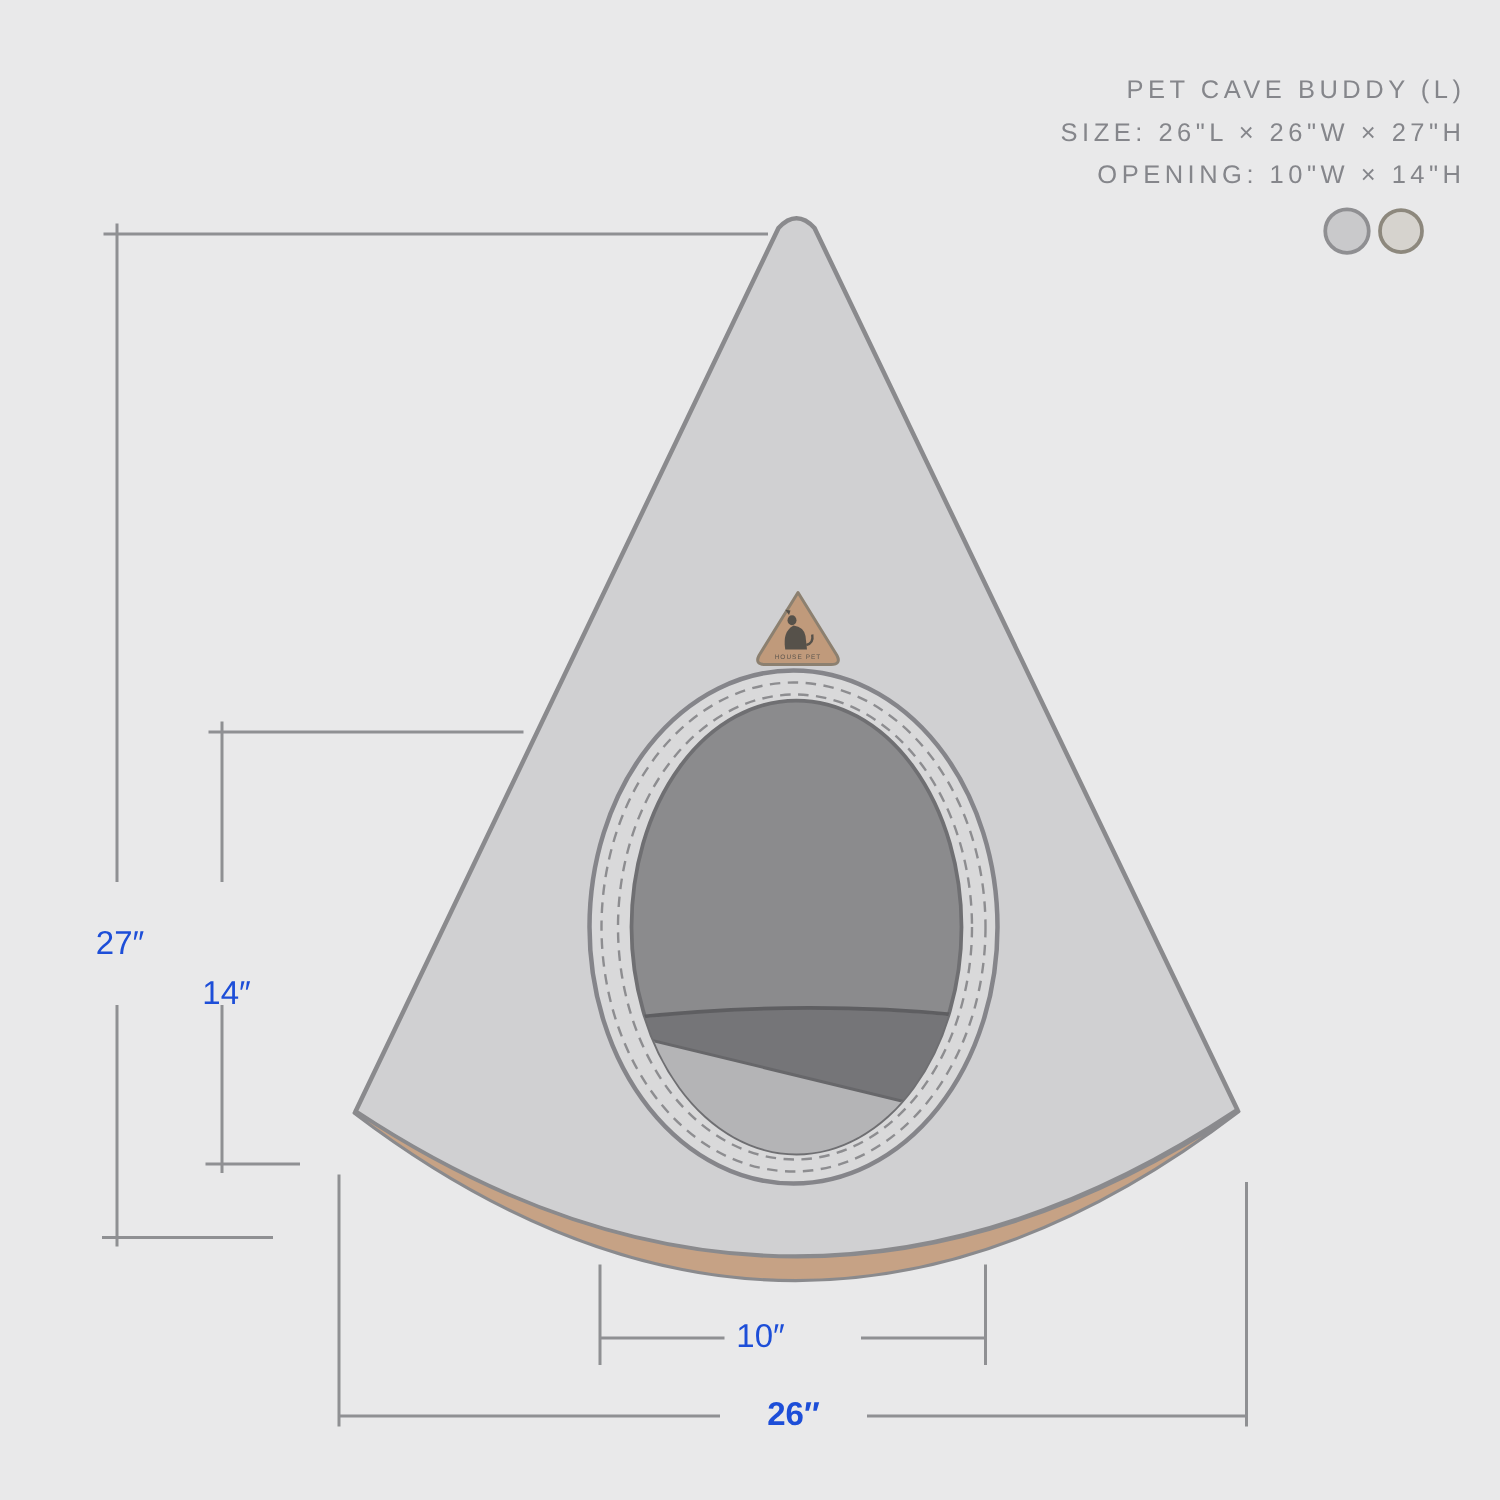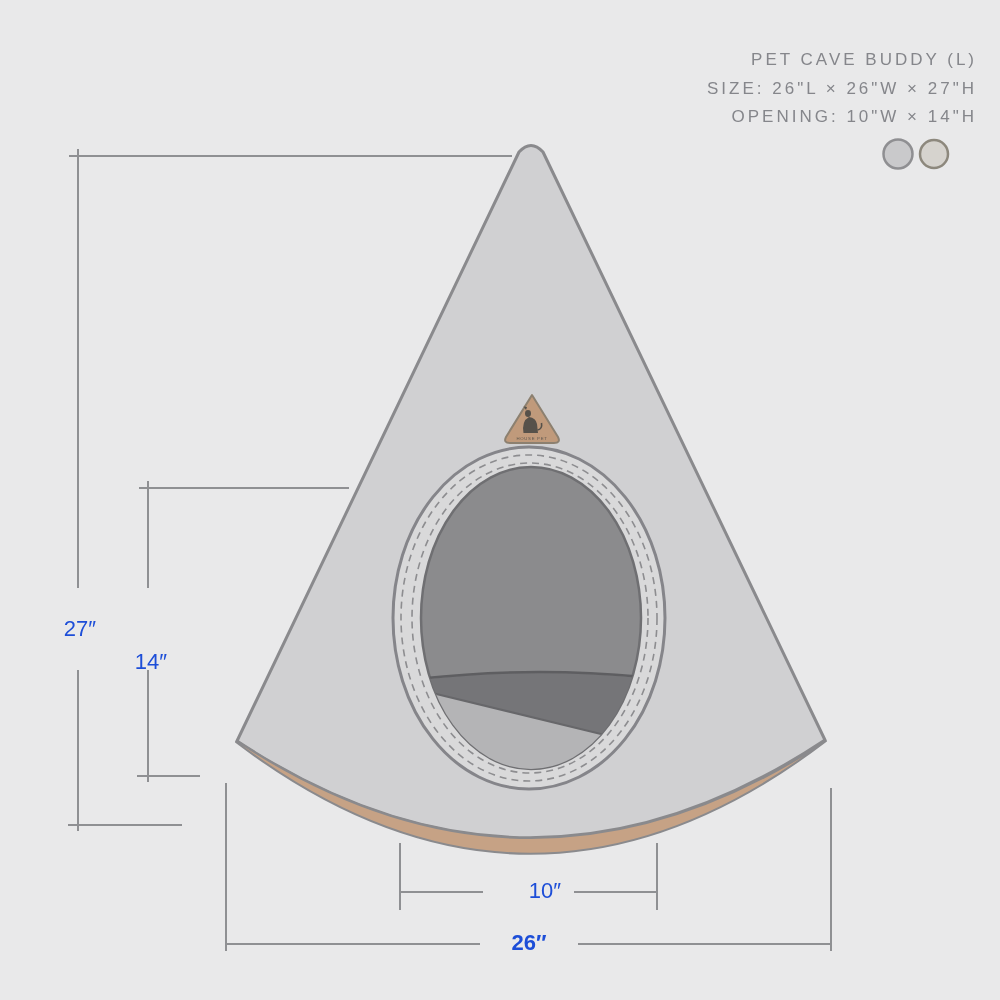--- a/index.html
+++ b/index.html
@@ -23,21 +23,21 @@
 
   .dim-label{
     position:absolute;
     transform:translate(-50%,-50%);
     color:#1d4ed8;
     font-size:22px;
     white-space:nowrap;
   }
   .lbl-27{left:80px;top:629px;}
   .lbl-14{left:151px;top:629px;margin-top:33px;}
-  .lbl-10{left:545px;top:891px;text-align:right;}
+  .lbl-10{left:507px;top:891px;text-align:right;}
   .lbl-26{left:529px;top:943px;font-weight:bold;}
 
   .dimline{stroke:#8f9093;stroke-width:2;}
 </style>
 </head>
 <body>
 
 <div class="stage">
 
   <svg width="1000" height="1000" viewBox="0 0 1000 1000">

